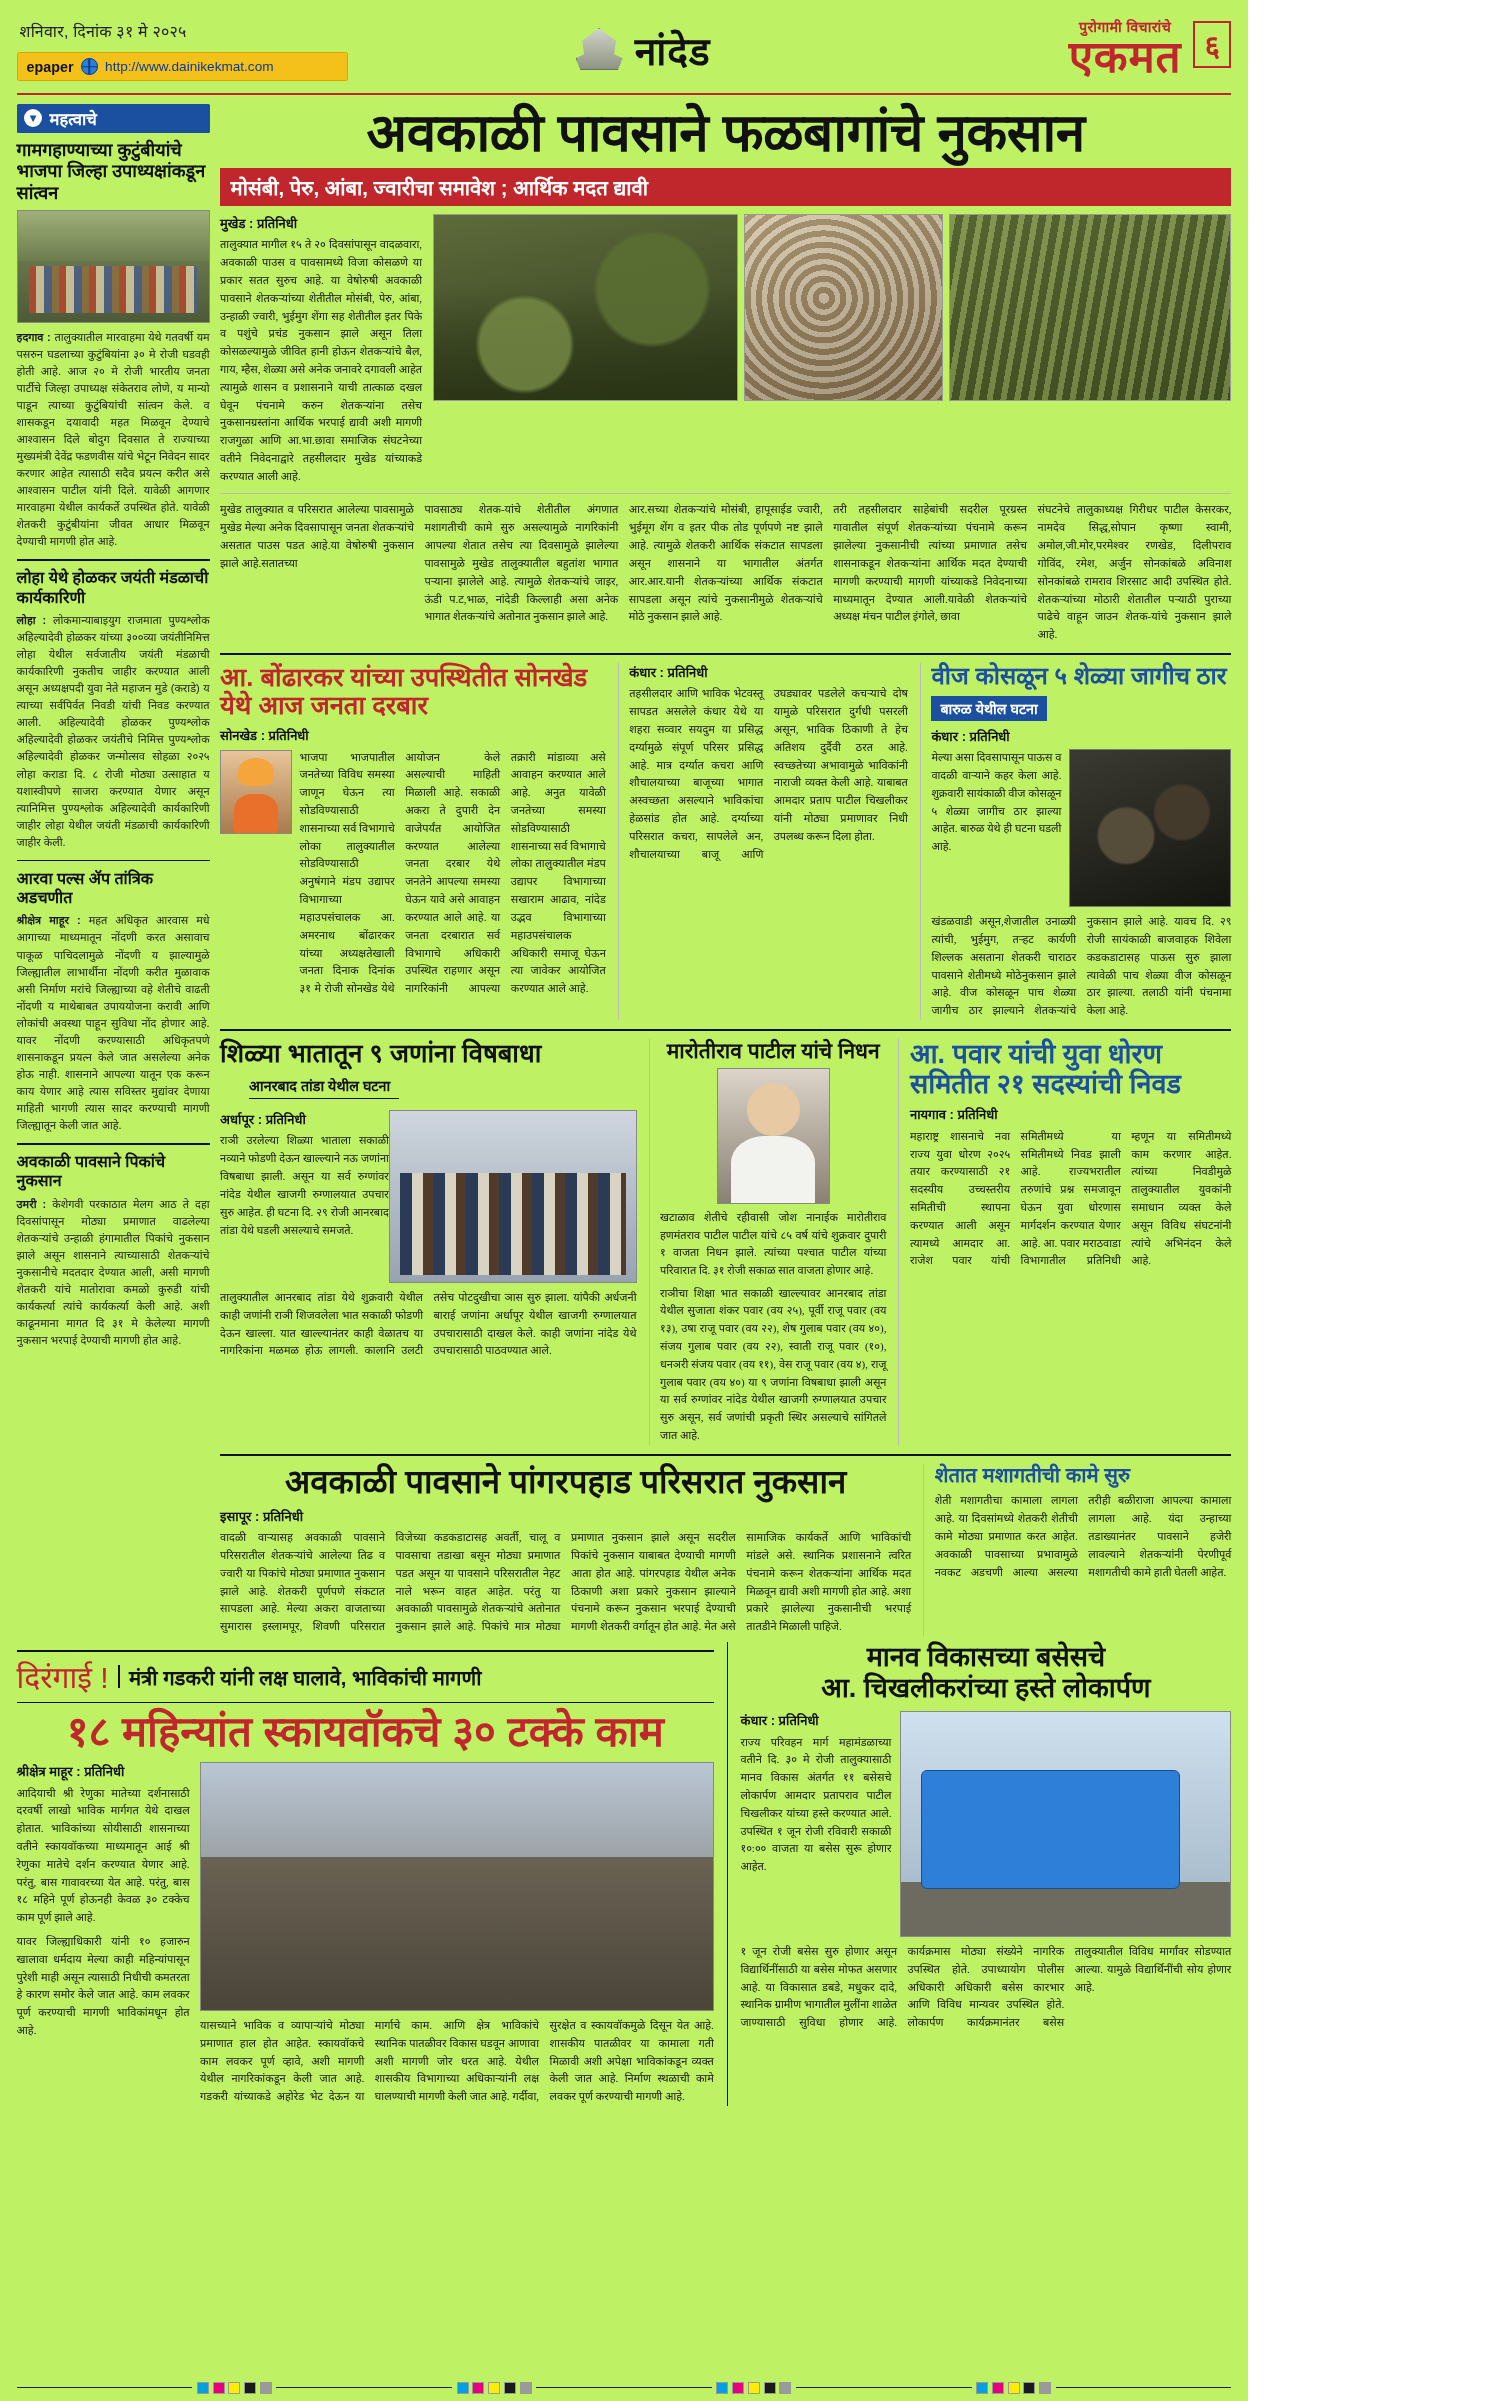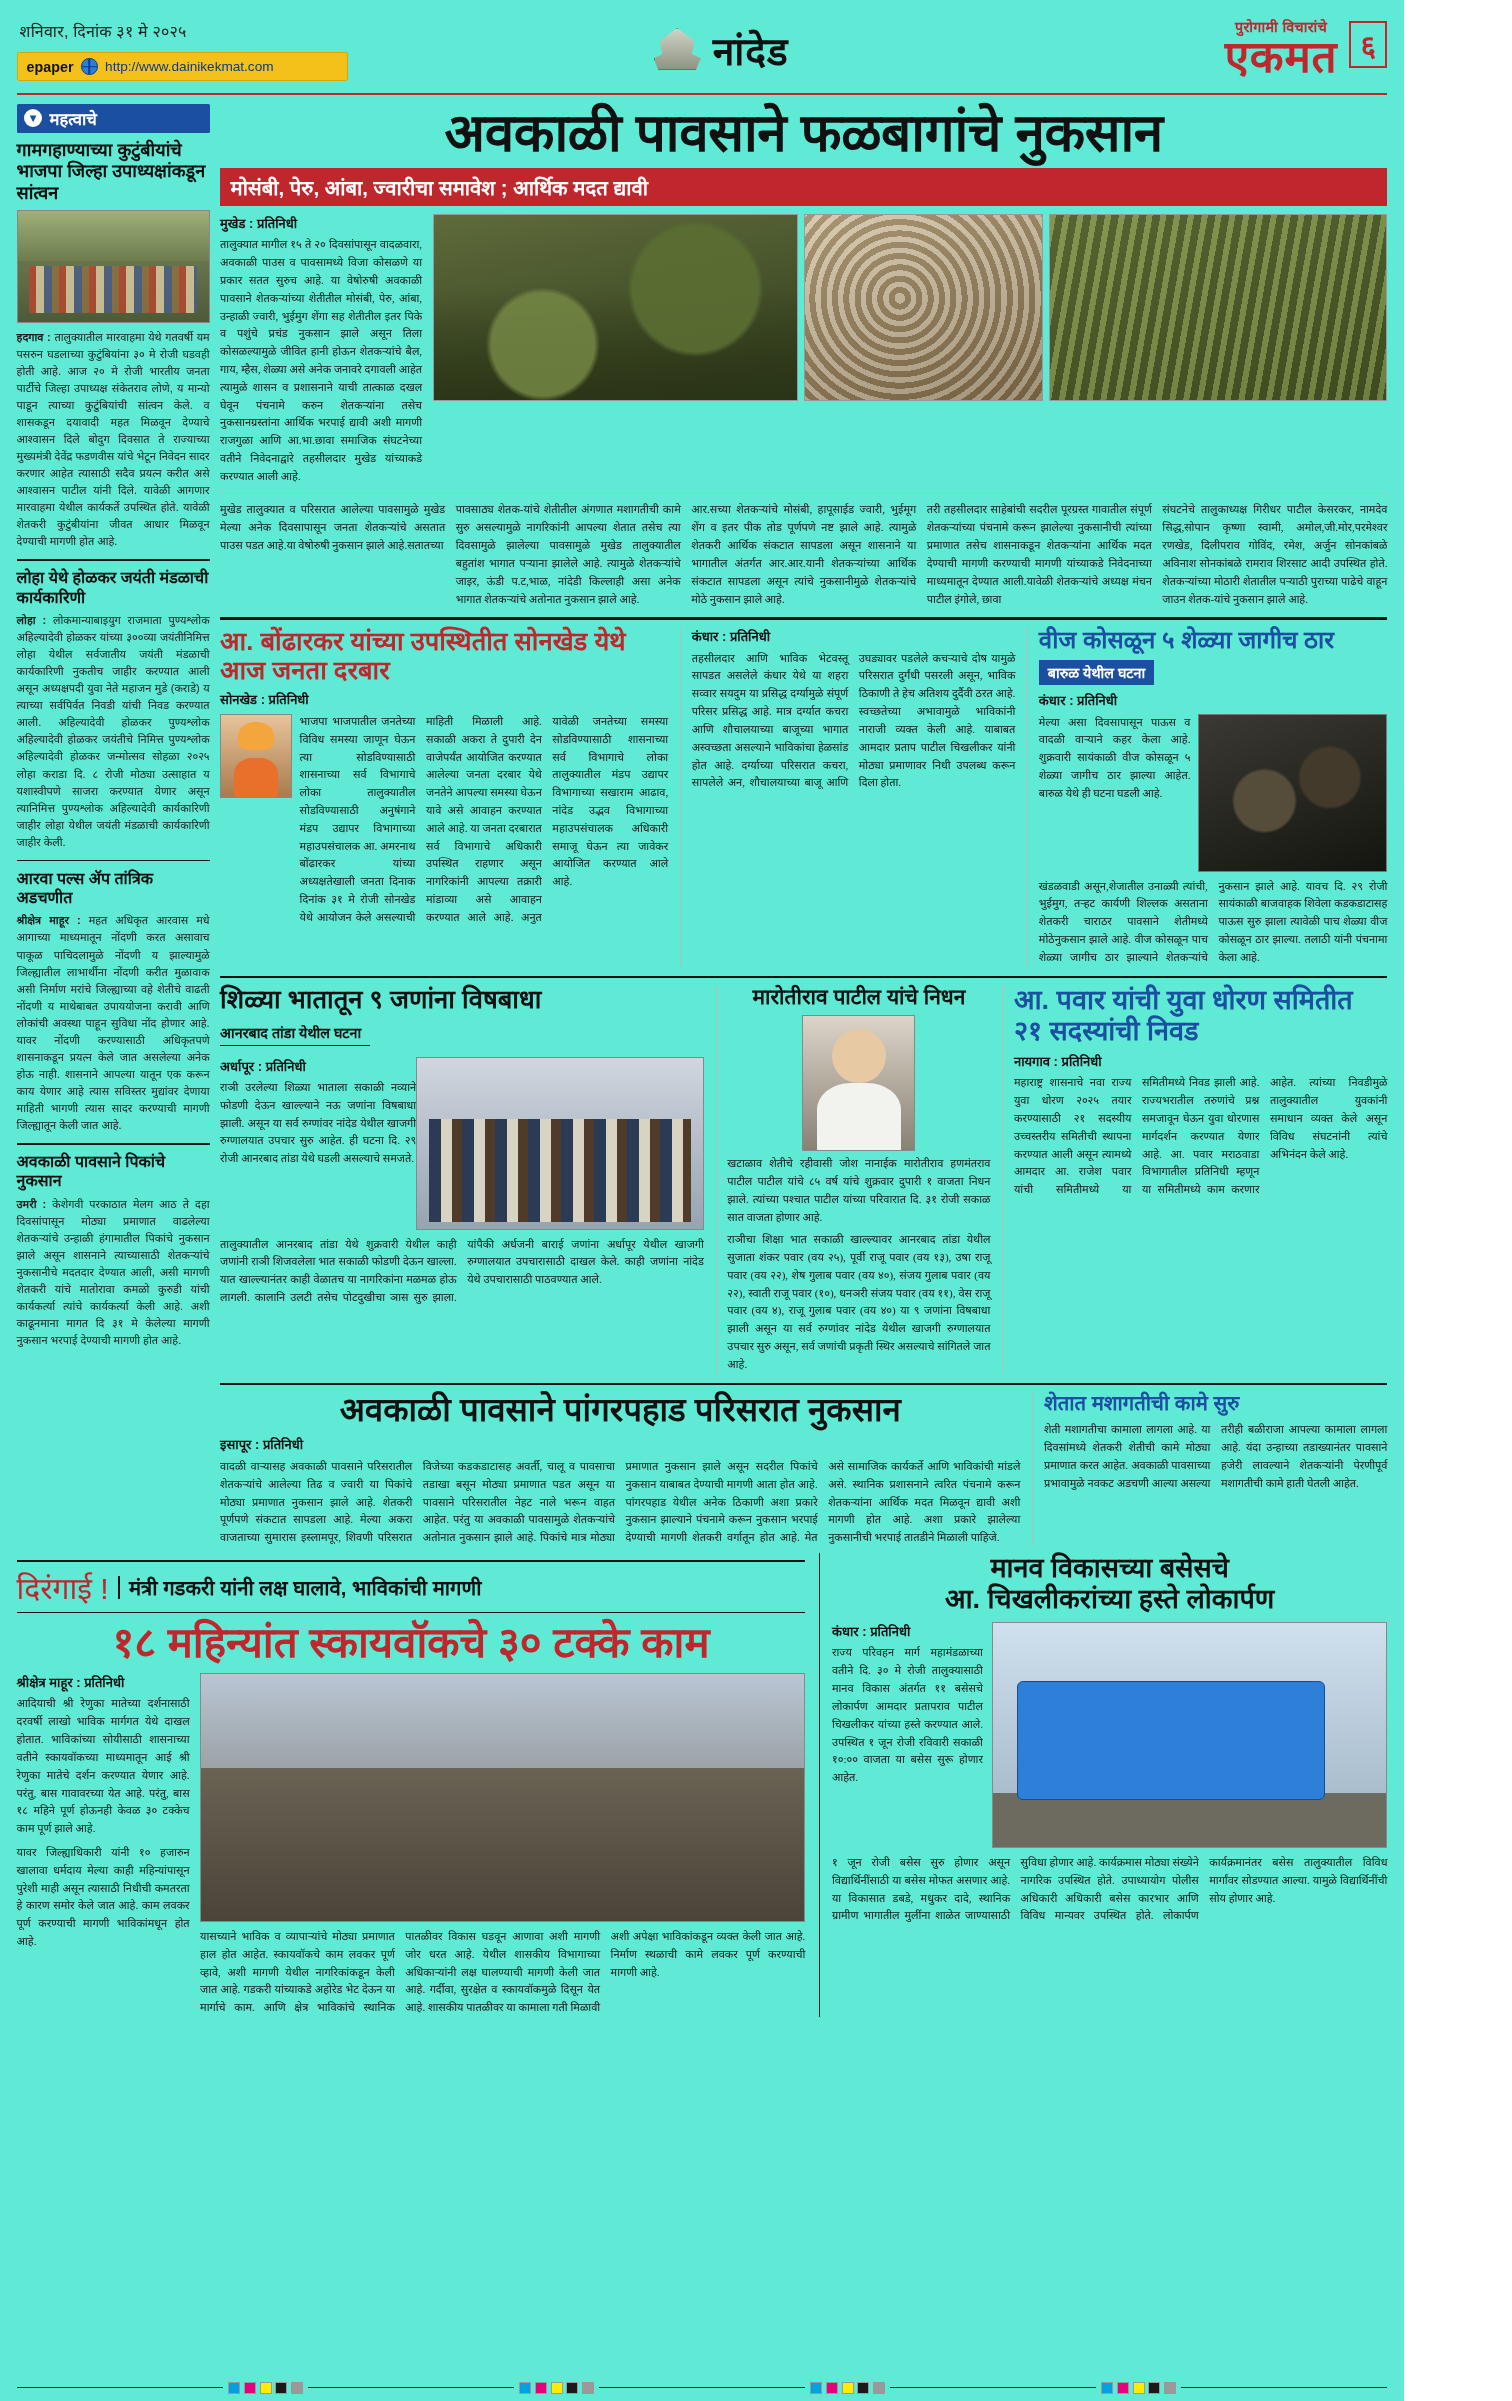--- a/index.html
+++ b/index.html
@@ -6,24 +6,24 @@
   body {
     margin: 0;
     background: #ffffff;
     font-family: "Liberation Sans", sans-serif;
     width: 1512px;
     height: 2401px;
     position: relative;
     overflow: hidden;
   }
   .page {
-    width: 1404px;
+    width: 1248px;
     height: 2401px;
     position: relative;
-    background: #5eead4;
+    background: #bef264;
     padding: 13.6px 16.6px;
   }
   
   .masthead {
     position: relative;
     height: 81px;
     border-bottom: 2.3px solid #c0272d;
     display: flex;
     align-items: flex-start;
     justify-content: space-between;
@@ -187,21 +187,21 @@
     font-size: 25.6px; font-weight: bold; color: #111; line-height: 1.12;
     margin-bottom: 6px;
   }
   .sec-head.red { color: #c0272d; }
   .sec-head.blue { color: #1b4fa0; }
   .sec-head.center { text-align: center; }
   .kicker {
     background: #1b4fa0; color: #fff; font-size: 14.3px; font-weight: bold;
     display: inline-block; padding: 3px 9px; margin-bottom: 6px;
   }
-  .kicker.plain { background: none; color: #111; border-bottom: 1.5px solid #111; padding-left: 0; }
+  .kicker.plain { background: none; color: #111; border-bottom: 1.5px solid #111; padding-left: 0; margin-left: 29px; }
 
   .mugshot {
     width: 72px; height: 84px; float: left; margin: 1.5px 7.5px 3px 0;
     border: 0.8px solid #888; background: linear-gradient(#e8c49a,#a97b4d);
     position: relative; overflow: hidden;
   }
   .mugshot:after{content:"";position:absolute;left:18%;top:52%;width:64%;height:48%;background:#e8702a;border-radius:40% 40% 0 0;}
   .mugshot:before{content:"";position:absolute;left:24%;top:8%;width:52%;height:34%;background:#f4a63c;border-radius:50% 50% 30% 30%;}
 
   .burnt {

